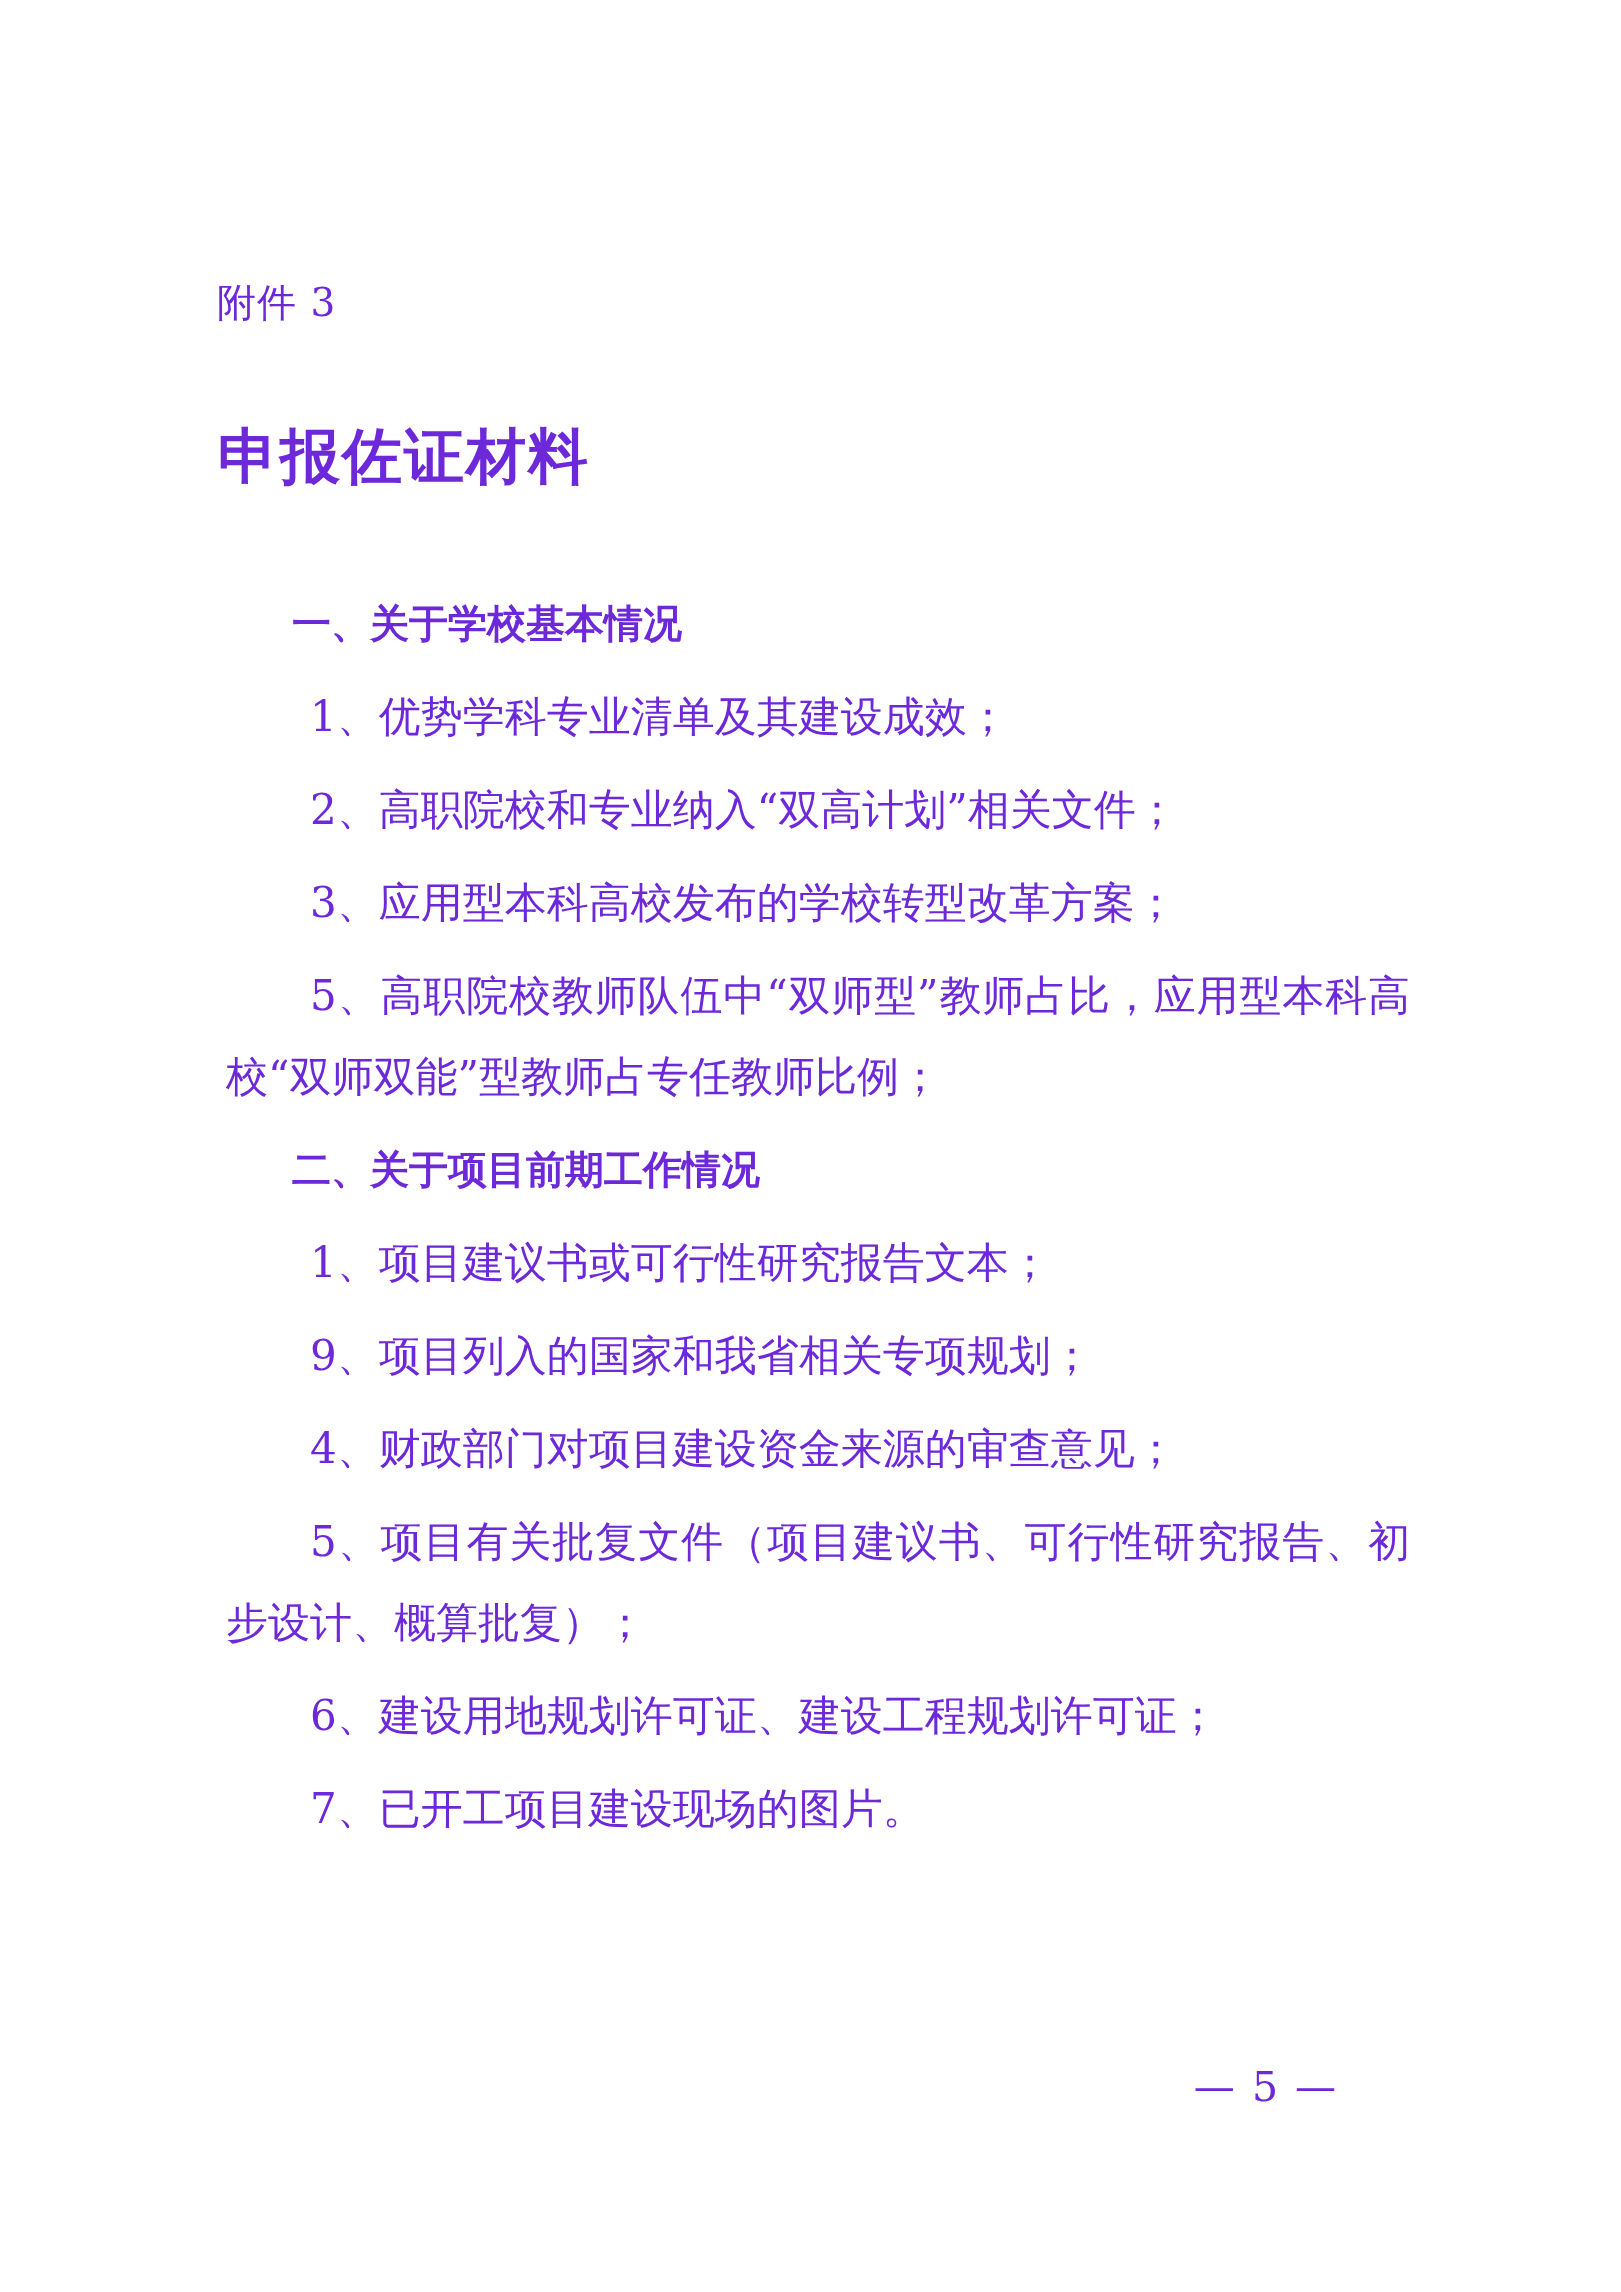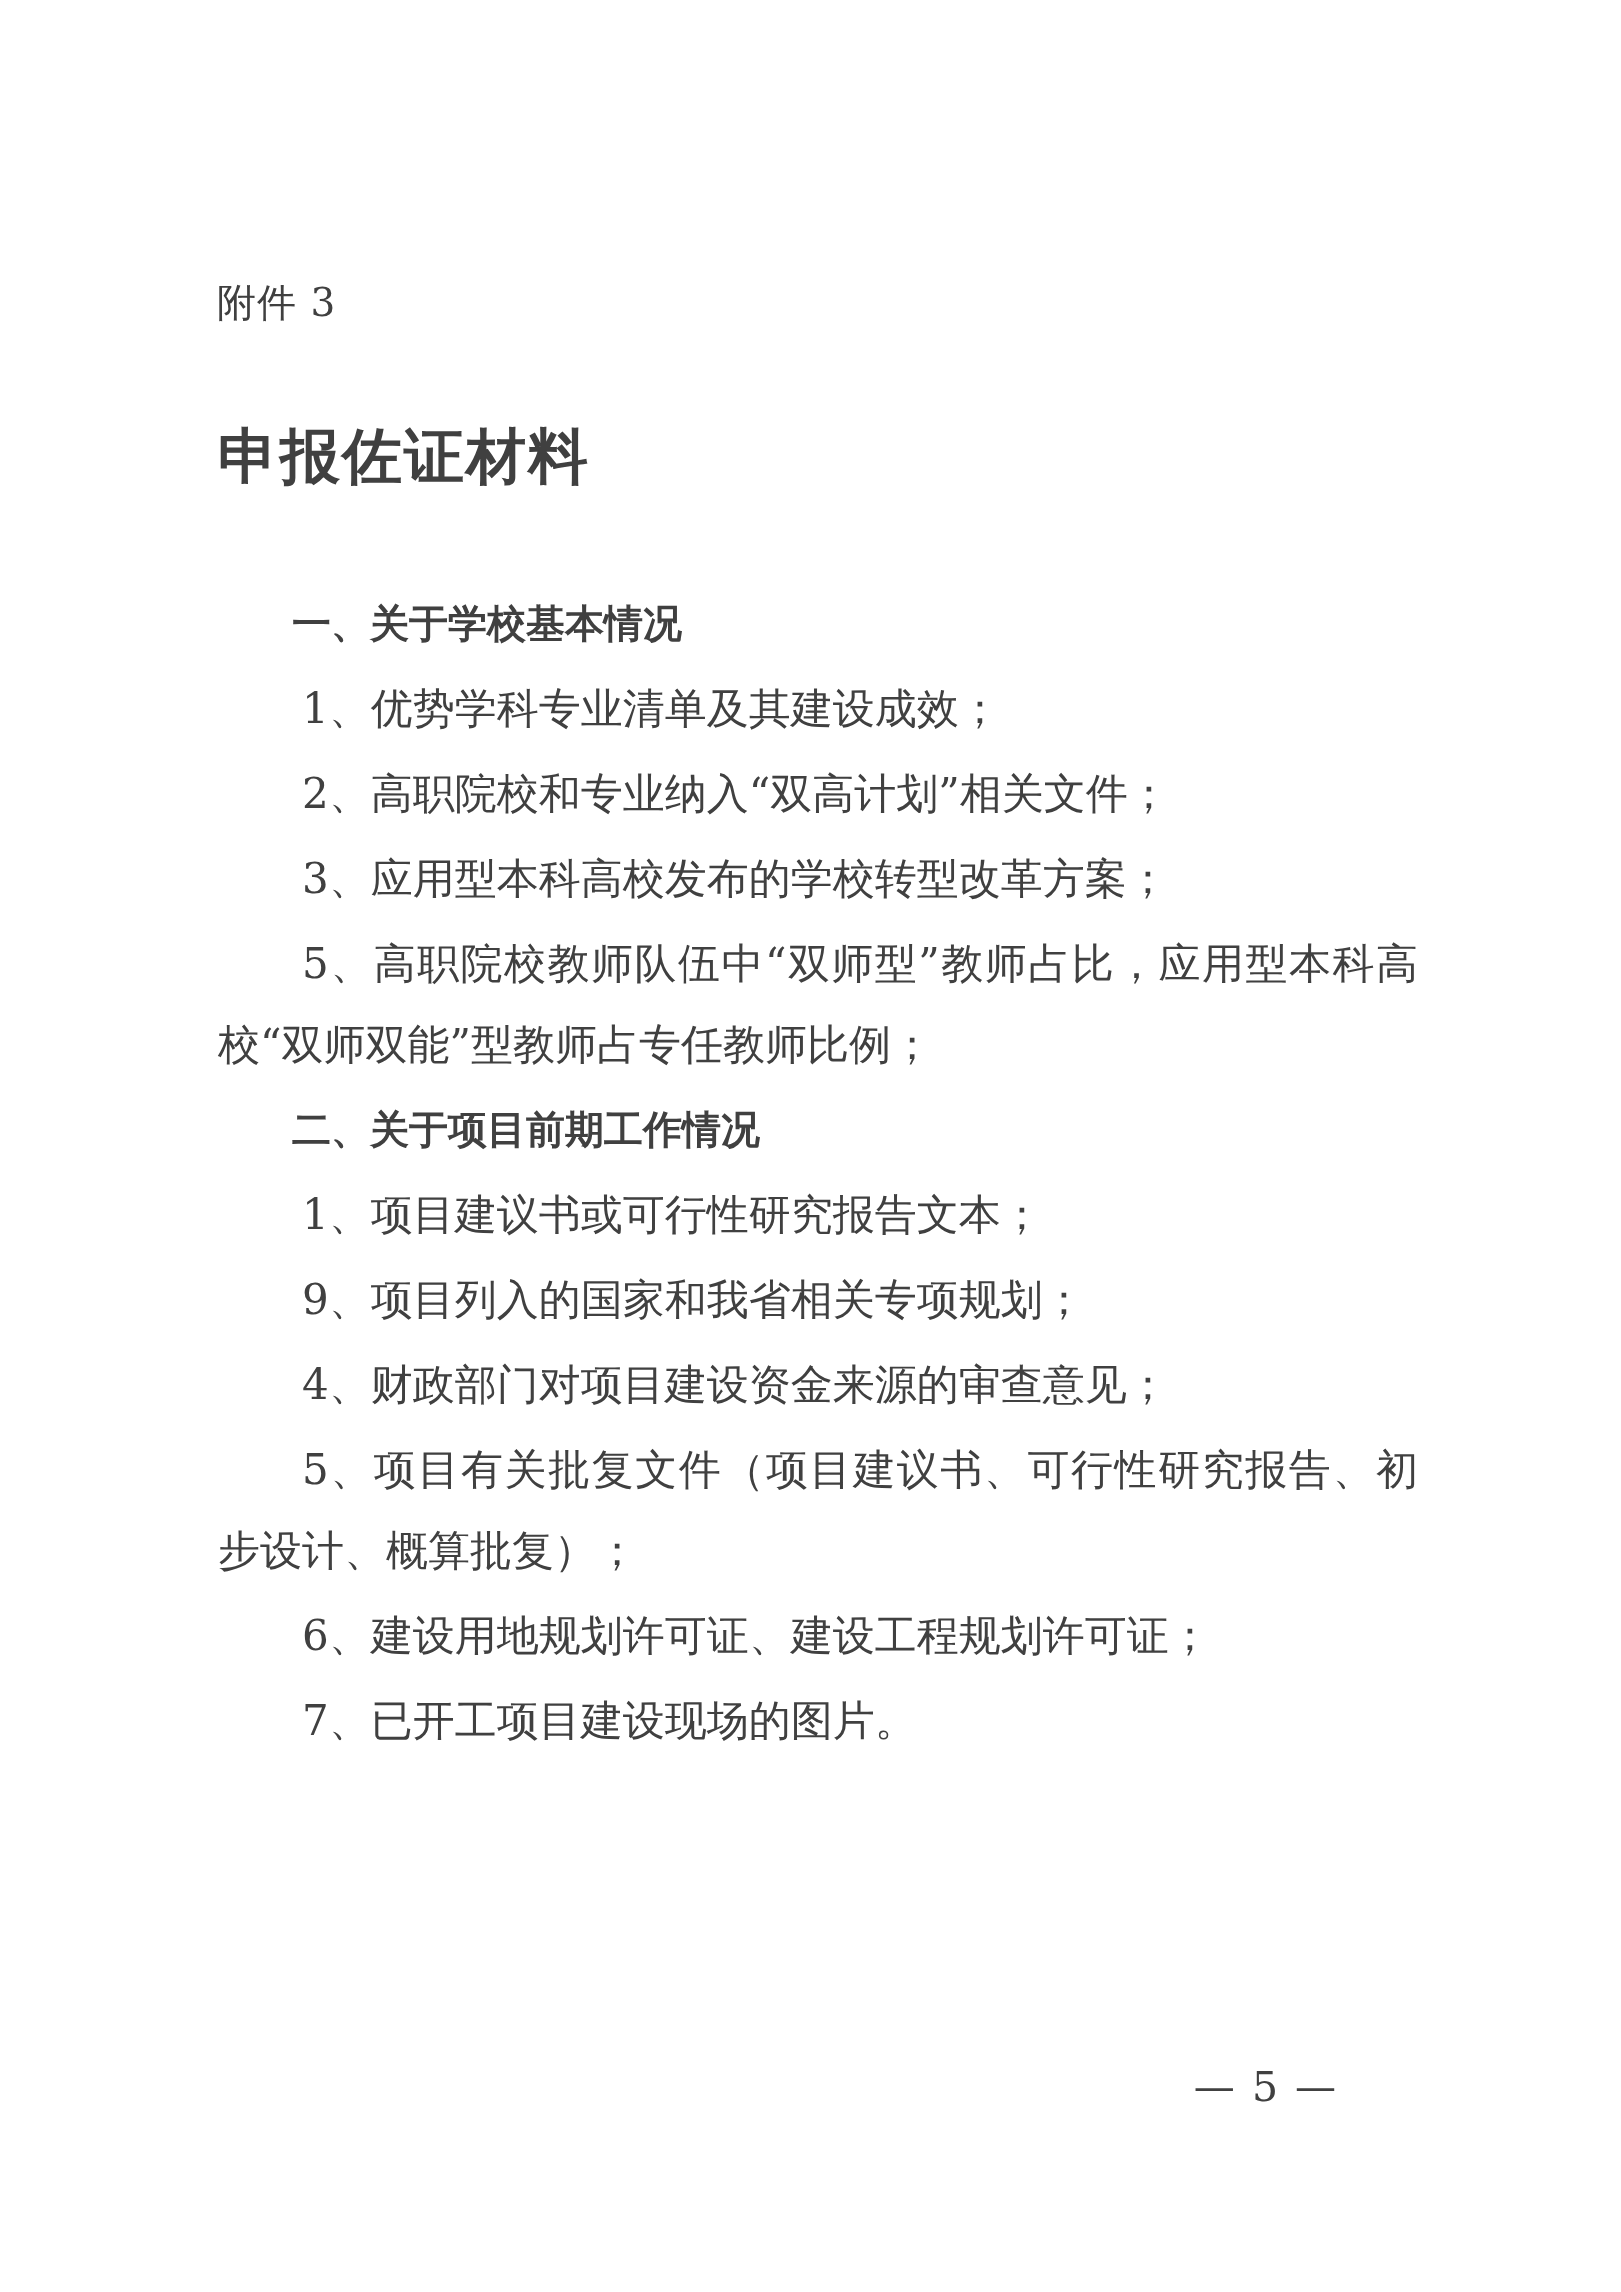--- a/index.html
+++ b/index.html
@@ -2,21 +2,21 @@
 <html><head>
 <meta charset="utf-8">
 <style>
   html, body { margin: 0; padding: 0; background: #e8e8e8; }
   .page {
     position: relative;
     width: 1621px;
     height: 2293px;
     margin: 0 auto;
     background: #ffffff;
-    color: #404040;
+    color: #6d28d9;
     font-family: "DejaVu Serif", "Liberation Serif", serif;
     overflow: hidden;
   }
   .attachment-label {
     position: absolute;
     top: 280px;
     left: 217px;
     font-size: 39px;
     line-height: 45px;
     letter-spacing: 1px;
@@ -44,21 +44,21 @@
   }
   .sec-heading {
     margin: 0;
     font-family: "DejaVu Sans", "Liberation Sans", sans-serif;
     font-weight: bold;
     font-size: 39px;
     line-height: 81px;
     text-indent: 2em;
   }
   .doc-item {
-    margin: 4px;
+    margin: 12px;
     text-indent: 2em;
     text-align: justify;
     text-justify: inter-character;
     line-height: 81px;
   }
   .page-number {
     position: absolute;
     top: 2064px;
     left: 214px;
     width: 1124px;

